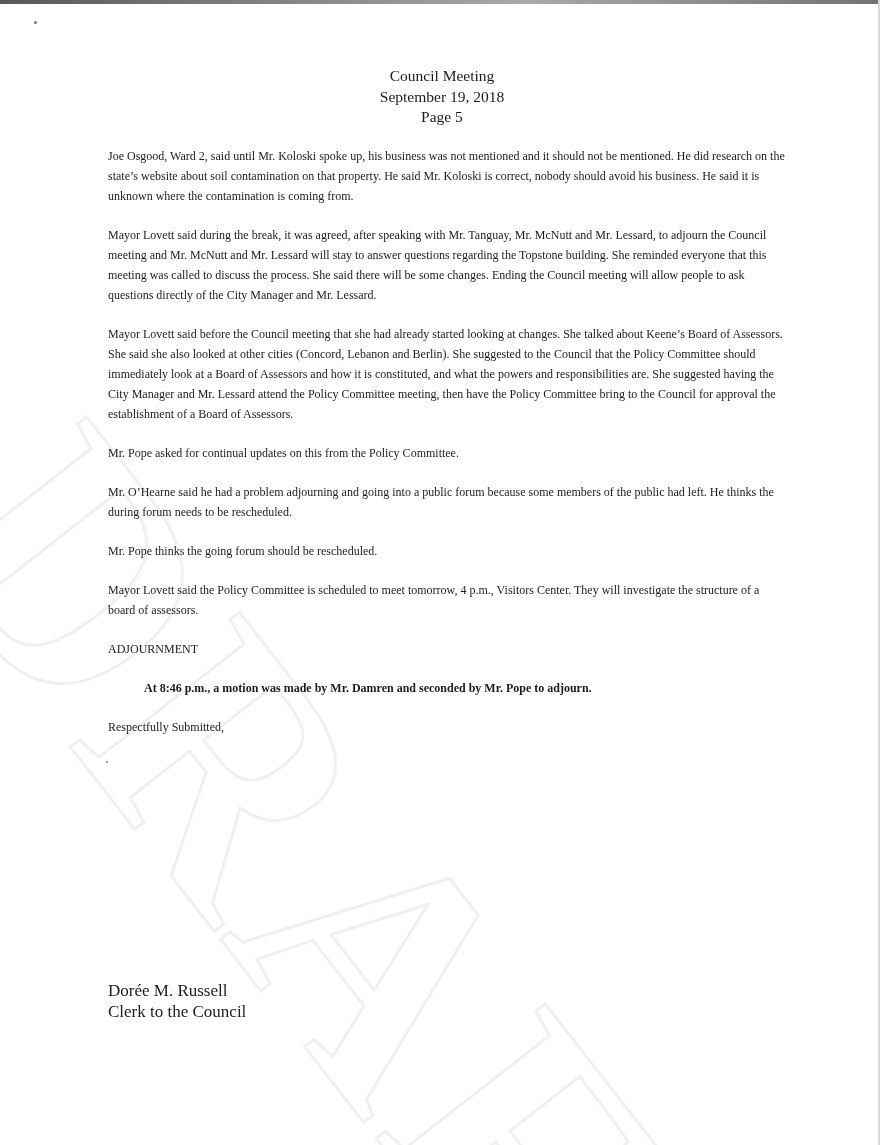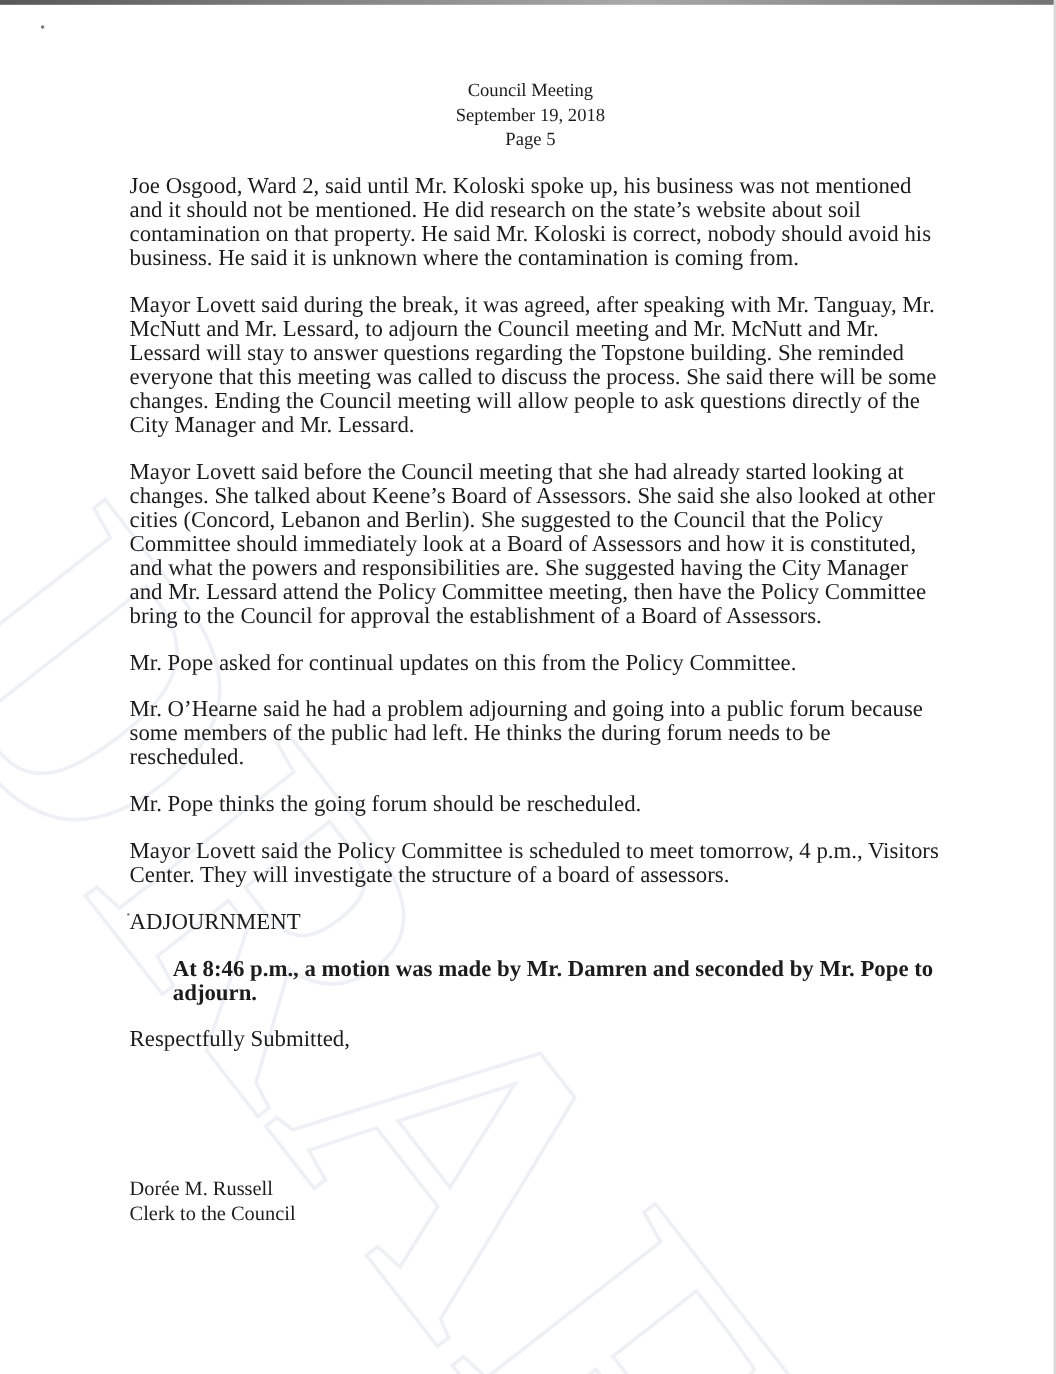--- a/index.html
+++ b/index.html
@@ -57,21 +57,21 @@
       width: 884px;
       text-align: center;
       font-size: 15.5px;
       line-height: 20.5px;
     }
     .content {
       position: absolute;
       left: 108px;
       top: 146px;
       width: 680px;
-      font-size: 19px;
+      font-size: 12px;
       line-height: 20px;
     }
     .para {
       margin: 0 0 19px 0;
     }
     .heading {
       font-weight: normal;
       margin: 0 0 19px 0;
     }
     .bold {

